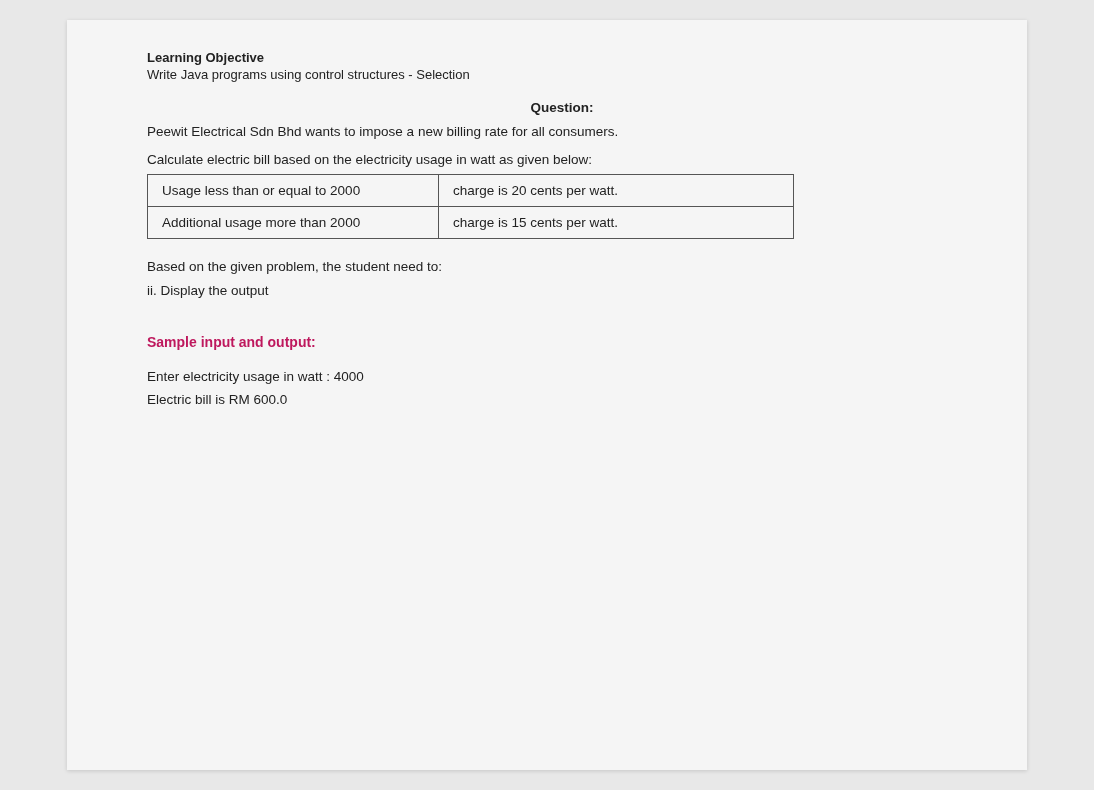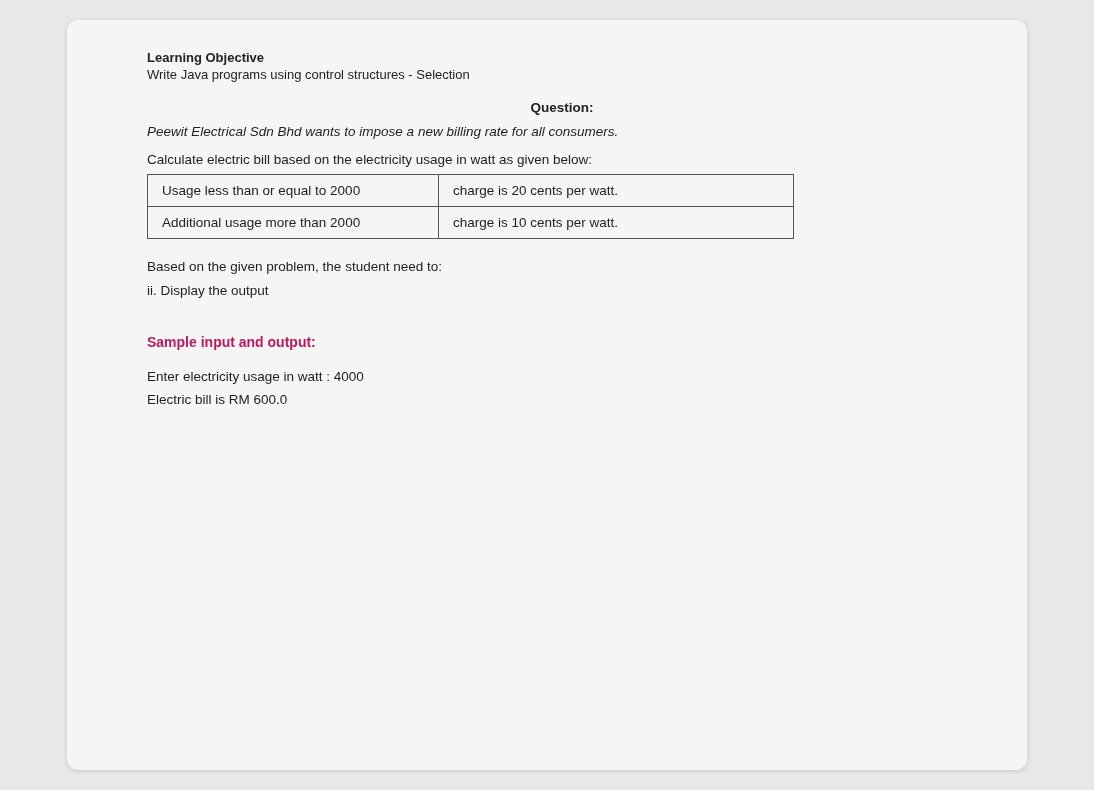--- a/index.html
+++ b/index.html
@@ -18,21 +18,20 @@
       justify-content: center;
       padding: 20px;
     }
 
     .page {
       background-color: #f5f5f5;
       width: 960px;
       min-height: 750px;
       padding: 30px 50px 40px 80px;
       box-shadow: 0 1px 4px rgba(0,0,0,0.15);
-      border-radius: 11px;
     }
 
     .section-label {
       font-size: 13px;
       font-weight: bold;
       color: #222;
       margin-bottom: 2px;
     }
 
     .section-subtitle {
@@ -53,21 +52,20 @@
       margin-bottom: 6px;
       text-align: center;
     }
 
     .question-text {
       font-size: 13.5px;
       color: #222;
       line-height: 1.6;
       margin-bottom: 6px;
       text-align: justify;
-      font-style: italic;
     }
 
     .question-text-inline {
       font-size: 13.5px;
       color: #222;
       line-height: 1.6;
       margin-bottom: 4px;
     }
 
     .billing-table {
@@ -131,21 +129,21 @@
     <div class="question-text-inline">Calculate electric bill based on the electricity usage in watt as given below:</div>
 
     <table class="billing-table">
       <tbody>
         <tr>
           <td>Usage less than or equal to 2000</td>
           <td>charge is 20 cents per watt.</td>
         </tr>
         <tr>
           <td>Additional usage more than 2000</td>
-          <td>charge is 10 cents per watt.</td>
+          <td>charge is 15 cents per watt.</td>
         </tr>
       </tbody>
     </table>
 
     <div class="task-list">
       <div>Based on the given problem, the student need to:</div>
       <div>ii. Display the output</div>
     </div>
   </div>
 

